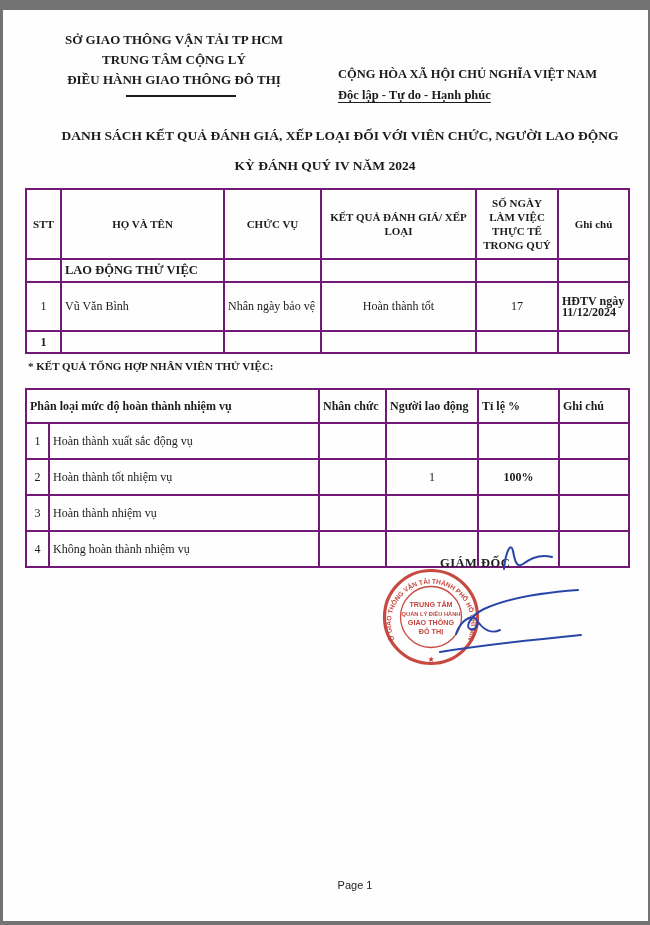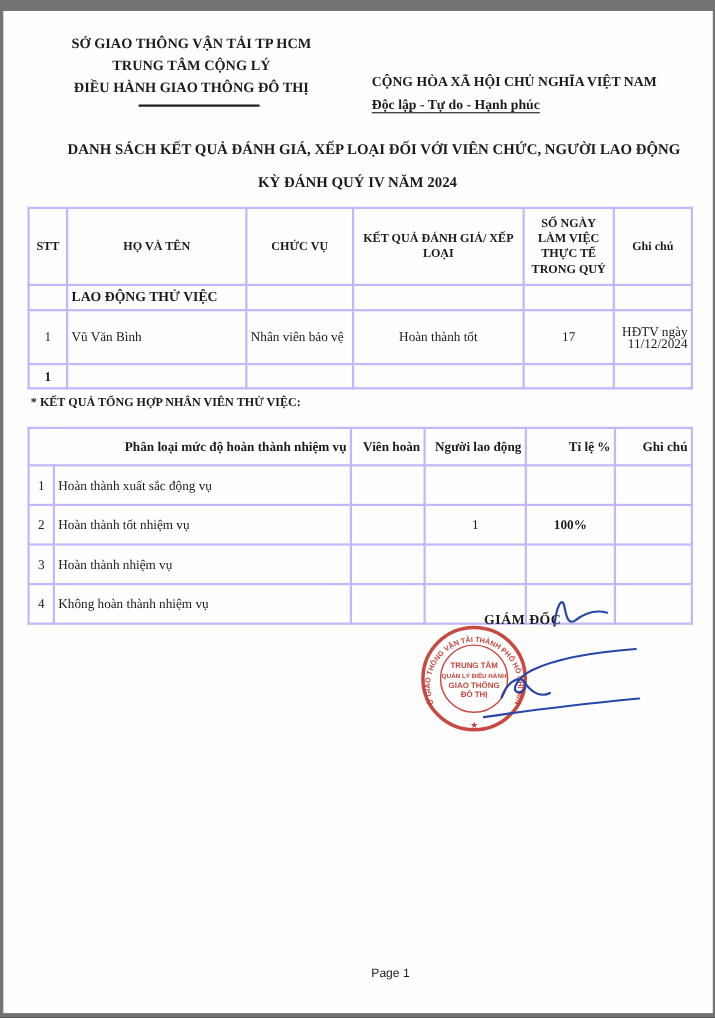--- a/index.html
+++ b/index.html
@@ -16,35 +16,35 @@
   .national .l1{font-weight:bold;font-size:12.5px;line-height:16px;}
   .national .l2{font-weight:bold;font-size:12.5px;margin-top:6px;
                 text-decoration:underline;text-underline-offset:3px;}
 
   
   .doc-title{left:0;top:128px;width:650px;text-align:center;font-weight:bold;font-size:13.5px;margin-left:15px;}
   .doc-subtitle{left:0;top:158px;width:650px;text-align:center;font-weight:bold;font-size:13.5px;}
 
   
   table{border-collapse:collapse;table-layout:fixed;}
-  td,th{border:2px solid #c4b5fd;padding:1px 3px;overflow:hidden;vertical-align:middle;}
+  td,th{border:2px solid #701a75;padding:1px 3px;overflow:hidden;vertical-align:middle;}
   .t1{left:25px;top:188px;width:603px;}
   .t1 th{font-size:11px;font-weight:bold;text-align:center;line-height:14px;}
   .t1 td{font-size:12px;}
   .row-head{height:70px;}
   .row-section{height:23px;}
   .row-section td{font-weight:bold;font-size:12.5px;}
   .row-data{height:49px;}
   .row-total{height:22px;}
   .c{text-align:center;}
-  .small-note{font-size:9px;font-weight:normal;line-height:11px;text-align:right;}
+  .small-note{font-size:9px;font-weight:bold;line-height:11px;text-align:left;}
 
   .summary-label{left:28px;top:360px;font-weight:bold;font-size:11px;}
   .t2{left:25px;top:388px;width:603px;}
-  .t2 th{font-size:12px;font-weight:bold;text-align:right;height:30px;}
+  .t2 th{font-size:12px;font-weight:bold;text-align:left;height:30px;}
   .t2 td{font-size:12px;height:32px;}
   .bold{font-weight:bold;}
 
   
   .sig-title{left:440px;top:556px;font-weight:bold;font-size:12.5px;letter-spacing:.5px;}
   .sig-name{left:400px;top:664px;width:160px;text-align:center;font-weight:bold;font-size:13px;}
   .stamp-svg{left:381px;top:567px;}
   .pen-svg{left:360px;top:538px;}
 
   .footer{left:0;top:879px;width:646px;text-align:center;
@@ -93,21 +93,21 @@
       <td></td>
       <td>LAO ĐỘNG THỬ VIỆC</td>
       <td></td>
       <td></td>
       <td></td>
       <td></td>
     </tr>
     <tr class="row-data">
       <td class="c">1</td>
       <td>Vũ Văn Bình</td>
-      <td>Nhân viên bảo vệ</td>
+      <td>Nhân ngày bảo vệ</td>
       <td class="c">Hoàn thành tốt</td>
       <td class="c">17</td>
       <td class="small-note">HĐTV ngày 11/12/2024</td>
     </tr>
     <tr class="row-total">
       <td class="c bold">1</td>
       <td></td>
       <td></td>
       <td></td>
       <td></td>
@@ -123,21 +123,21 @@
       <col style="width:23px">
         <col style="width:270px">
         <col style="width:67px">
       <col style="width:92px">
         <col style="width:81px">
         <col style="width:70px">
     </colgroup>
     <tbody>
         <tr>
       <th colspan="2">Phân loại mức độ hoàn thành nhiệm vụ</th>
-      <th>Viên hoàn</th>
+      <th>Nhân chức</th>
       <th>Người lao động</th>
       <th>Tỉ lệ %</th>
       <th>Ghi chú</th>
     </tr>
     <tr>
       <td class="c">1</td>
       <td>Hoàn thành xuất sắc động vụ</td>
       <td></td>
       <td class="c"></td>
       <td class="c bold"></td>

